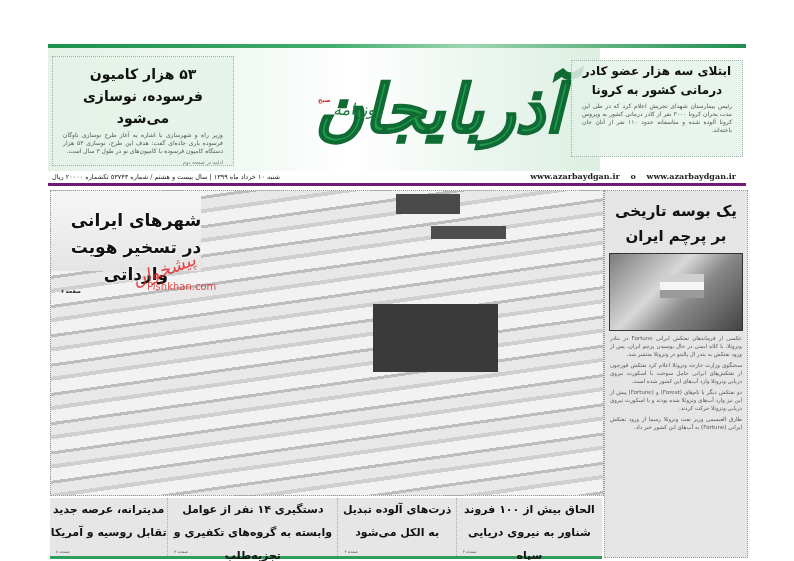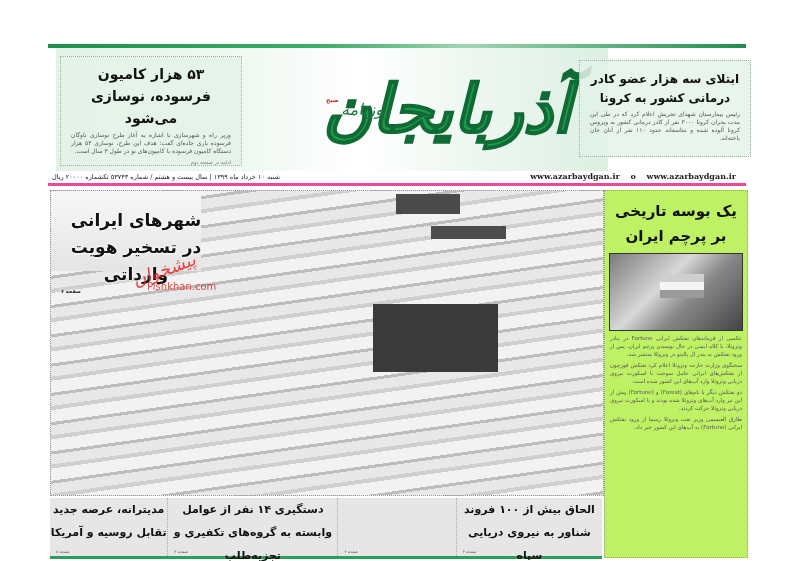--- a/index.html
+++ b/index.html
@@ -1,47 +1,47 @@
 <!DOCTYPE html>
 <html><head>
 <meta charset="utf-8">
 <style>
   html,body{margin:0;padding:0;background:#ffffff;}
   body{width:794px;height:561px;position:relative;overflow:hidden;font-family:"DejaVu Sans",sans-serif;}
   .page{position:absolute;left:48px;top:44px;width:698px;height:514px;background:#fff;}
   .topbar{position:absolute;left:0;top:0;width:698px;height:4px;background:linear-gradient(90deg,#1f8f4e,#3fae6a 40%,#9fd6b1 60%,#1f8f4e);}
-  .masthead{position:absolute;left:8px;top:4px;width:552px;height:123px;background:linear-gradient(90deg,#e3f1e7 0%,#f4faf6 40%,#ffffff 55%,#eef7f1 75%,#dcefe2 100%);}
+  .masthead{position:absolute;left:0;top:4px;width:552px;height:123px;background:linear-gradient(90deg,#e3f1e7 0%,#f4faf6 40%,#ffffff 55%,#eef7f1 75%,#dcefe2 100%);}
   .box{position:absolute;border:1px dotted #9bb3a2;background:rgba(228,242,233,0.85);direction:rtl;text-align:center;}
   .box-left{left:4px;top:8px;width:180px;height:108px;}
   .box-right{left:523px;top:12px;width:170px;height:95px;}
   .box h2{margin:6px 6px 2px;font-family:"DejaVu Sans",sans-serif;font-weight:bold;font-size:14px;line-height:22px;color:#111;}
-  .box-right h2{font-size:12px;line-height:19px;margin-top:9px;}
+  .box-right h2{font-size:12px;line-height:19px;margin-top:1px;}
   .box p{margin:2px 10px;font-size:6px;line-height:8px;color:#555;text-align:justify;}
   .box .cont{font-size:5px;color:#777;text-align:right;margin:4px 10px;}
   .logo{position:absolute;left:215px;top:8px;width:300px;height:112px;direction:rtl;}
   .logo .main{position:absolute;right:0;top:8px;font-family:"DejaVu Serif",serif;font-size:66px;font-style:italic;font-weight:bold;color:#1f9a4e;-webkit-text-stroke:2px #0f6a33;letter-spacing:-2px;line-height:90px;}
   .logo .sub{position:absolute;left:70px;top:44px;font-family:"DejaVu Serif",serif;font-style:italic;font-size:16px;color:#1f7a40;}
   .logo .badge{position:absolute;left:55px;top:40px;font-size:6px;color:#d62020;font-weight:bold;}
-  .infobar{position:absolute;left:0;top:127px;width:698px;height:12px;border-bottom:3px solid #ec4899;font-size:6.5px;color:#222;}
+  .infobar{position:absolute;left:0;top:127px;width:698px;height:12px;border-bottom:3px solid #701a75;font-size:6.5px;color:#222;}
   .infobar .date{position:absolute;left:4px;top:2px;direction:rtl;}
   .infobar .urls{position:absolute;right:6px;top:0px;font-family:"DejaVu Serif",serif;font-weight:bold;font-size:8px;}
   .infobar .urls span{margin:4px 4px;}
   .photo{position:absolute;left:2px;top:146px;width:552px;height:304px;background:
      linear-gradient(180deg,rgba(255,255,255,0.0),rgba(255,255,255,0.0)),
      repeating-linear-gradient(172deg,#e8e8e8 0 10px,#cfcfcf 10px 14px,#f2f2f2 14px 26px,#bdbdbd 26px 29px),
      #dcdcdc;border:1px dotted #999;overflow:hidden;}
   .photo .win1{position:absolute;left:322px;top:113px;width:125px;height:68px;background:#3a3a3a;}
   .photo .win2{position:absolute;left:345px;top:3px;width:64px;height:20px;background:#4a4a4a;}
   .photo .win3{position:absolute;left:380px;top:35px;width:75px;height:13px;background:#4d4d4d;}
   .photo .sky{position:absolute;left:0;top:0;width:150px;height:80px;background:linear-gradient(180deg,#f7f7f7,#e4e4e4);}
   .headline{position:absolute;left:10px;top:16px;width:150px;direction:rtl;text-align:center;font-weight:bold;font-size:17px;line-height:27px;color:#111;text-shadow:0 0 3px #fff,0 0 3px #fff;}
   .headline .pg{display:block;font-size:5px;line-height:7px;text-align:left;}
   .watermark{position:absolute;left:80px;top:68px;color:#e02020;font-size:18px;font-style:italic;transform:rotate(-20deg);opacity:0.8;}
   .watermark2{position:absolute;left:96px;top:90px;color:#e02020;font-size:10px;opacity:0.8;}
-  .side{position:absolute;left:556px;top:146px;width:142px;height:366px;border:1px dotted #999;direction:rtl;background:#bef264;}
+  .side{position:absolute;left:556px;top:146px;width:142px;height:366px;border:1px dotted #999;direction:rtl;background:#e5e5e5;}
   .side h2{margin:8px 0 4px;text-align:center;font-size:15px;line-height:25px;font-weight:bold;color:#111;}
   .side .img{margin:0 4px;width:132px;height:76px;background:linear-gradient(135deg,#7b7b7b,#d8d8d8 40%,#8a8a8a 60%,#444);border:1px solid #333;position:relative;}
   .side .img .flag{position:absolute;left:50px;top:20px;width:44px;height:24px;background:linear-gradient(180deg,#cfcfcf 0 33%,#f5f5f5 33% 66%,#9a9a9a 66%);}
   .side p{margin:3px 5px;font-size:5.5px;line-height:8px;color:#555;text-align:justify;}
   .bottom{position:absolute;left:2px;top:454px;width:552px;height:58px;display:flex;direction:rtl;border-bottom:3px solid #2e9e5c;}
   .cell{border-left:1px dotted #aaa;background:#e6e6e6;position:relative;text-align:center;font-weight:bold;font-size:11px;line-height:23px;color:#111;padding-top:0;}
   .cell .pg{position:absolute;left:6px;bottom:2px;font-size:4px;line-height:5px;color:#555;font-weight:normal;}
   .c1{width:146px}.c2{width:118px}.c3{width:170px}.c4{width:118px;border-left:none}
 </style>
 </head>
@@ -101,20 +101,21 @@
     <p>دو نفتکش دیگر با نام‌های (Forest) و (Fortune) پیش از این نیز وارد آب‌های ونزوئلا شده بودند و با اسکورت نیروی دریایی ونزوئلا حرکت کردند.</p>
     <p>طارق العیسمی وزیر نفت ونزوئلا رسما از ورود نفتکش ایرانی (Fortune) به آب‌های این کشور خبر داد.</p>
   </div>
 
   <div class="bottom">
     <div class="cell c1">
       <span>الحاق بیش از ۱۰۰ فروند شناور به نیروی دریایی سپاه</span>
       <span class="pg">صفحه ۲</span>
     </div>
     <div class="cell c2">
+      <span>ذرت‌های آلوده تبدیل به الکل می‌شود</span>
       <span class="pg">صفحه ۲</span>
     </div>
     <div class="cell c3">
       <span>دستگیری ۱۴ نفر از عوامل وابسته به گروه‌های تکفیری و تجزیه‌طلب</span>
       <span class="pg">صفحه ۲</span>
     </div>
     <div class="cell c4">
       <span>مدیترانه، عرصه جدید تقابل روسیه و آمریکا</span>
       <span class="pg">صفحه ۸</span>
     </div>

